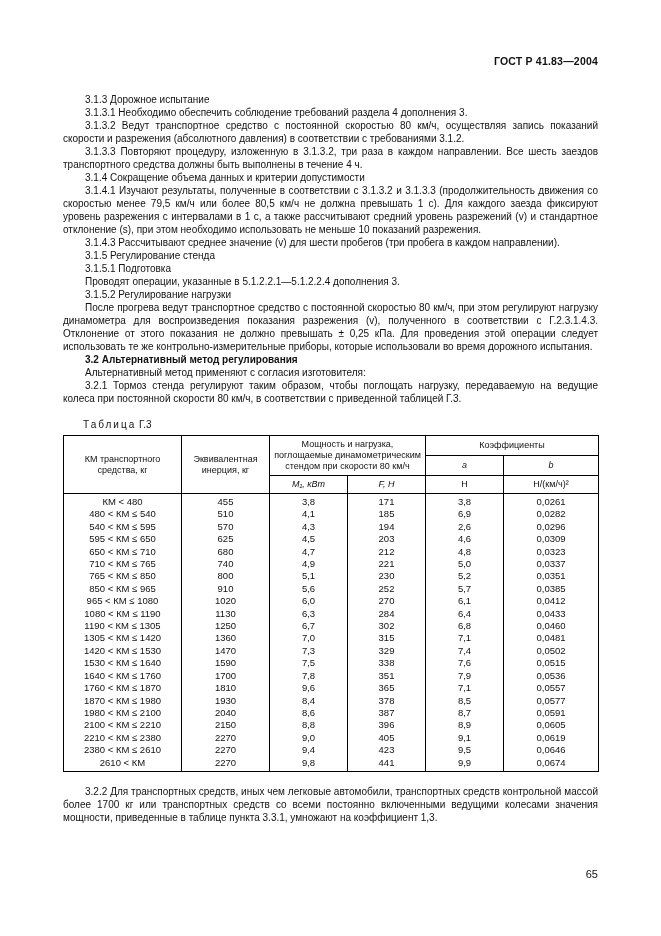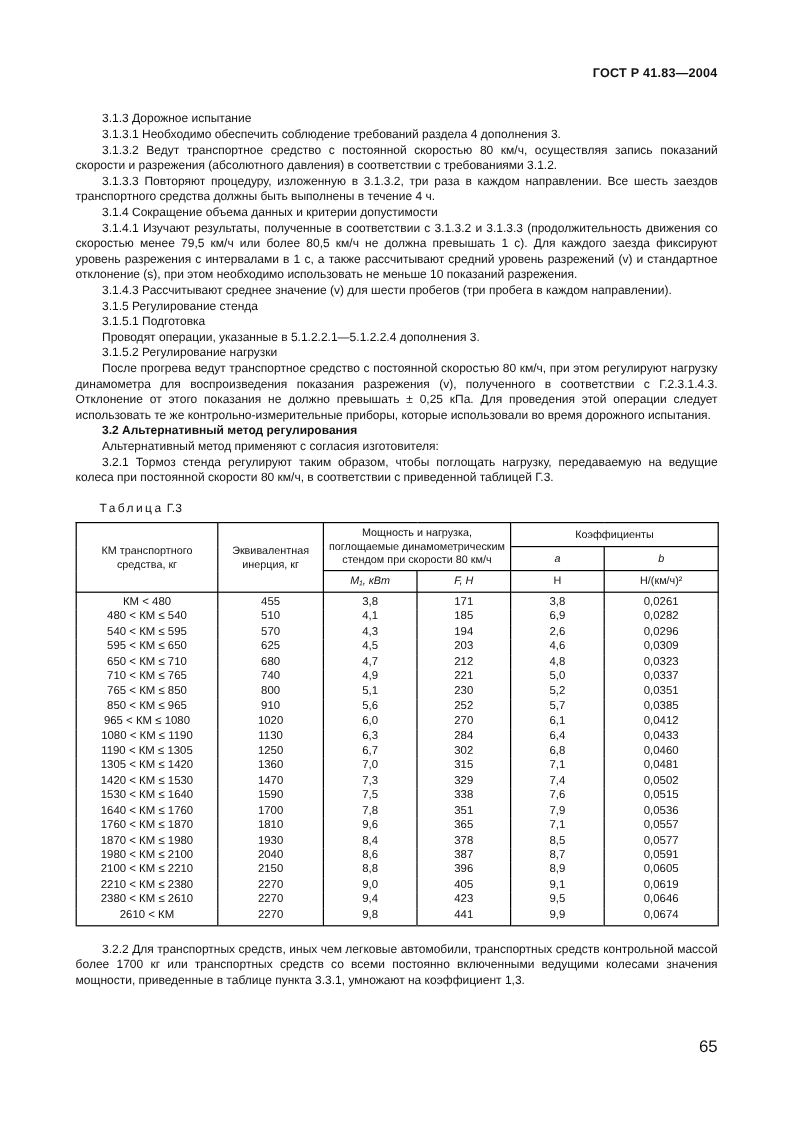--- a/index.html
+++ b/index.html
@@ -62,21 +62,21 @@
     white-space: nowrap;
   }
   table.data-table tbody tr:first-child td { padding-top: 2px; }
   table.data-table tbody tr:last-child td { padding-bottom: 2px; }
   .ital { font-style: italic; }
   .after-table-text { margin-top: 13px; }
   .page-footer {
     position: absolute;
     right: 63px;
     bottom: 56px;
-    font-size: 14px;
+    font-size: 11px;
   }
 </style>
 </head>
 <body>
 
 <div class="page">
 
   <div class="doc-header">
     <span>ГОСТ Р 41.83—2004</span>
   </div>

